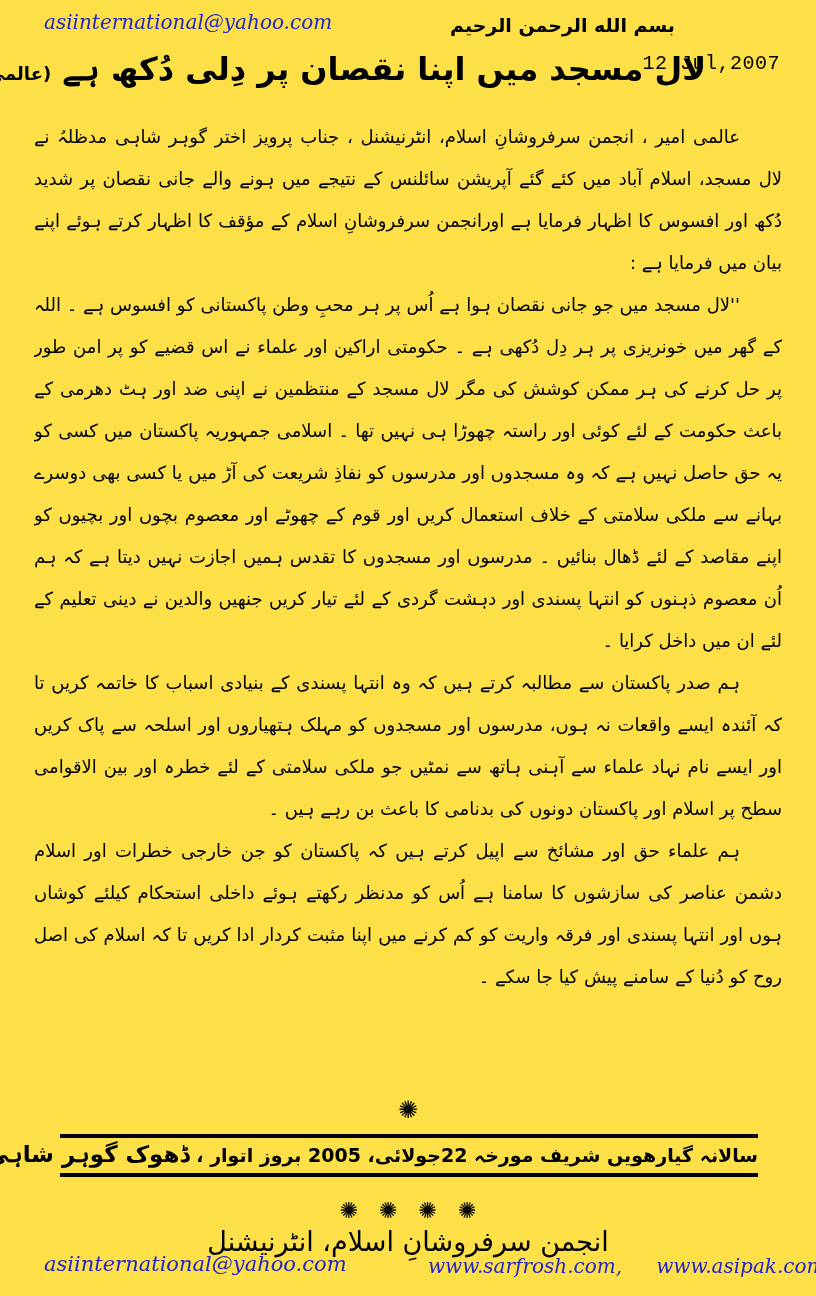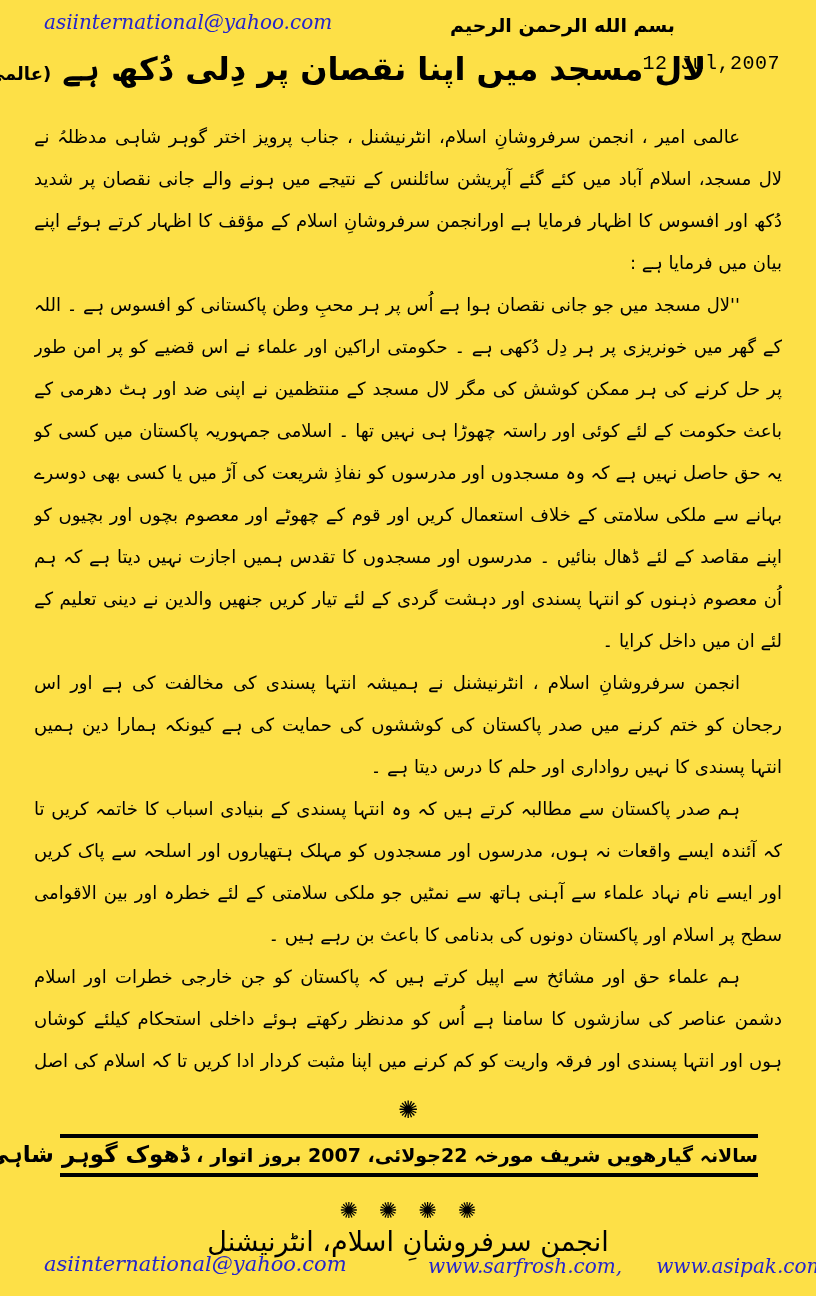--- a/index.html
+++ b/index.html
@@ -112,31 +112,30 @@
 
   <span class="bismillah">بسم الله الرحمن الرحيم</span>
 
   <div class="date">12 Jul,2007</div>
 
   <h1 class="title"><span>لال مسجد میں اپنا نقصان پر دِلی دُکھ ہے</span> <span class="title-suffix">(عالمی امیر)</span></h1>
 
   <div class="body">
     <p>عالمی امیر ، انجمن سرفروشانِ اسلام، انٹرنیشنل ، جناب پرویز اختر گوہر شاہی مدظلہُ نے لال مسجد، اسلام آباد میں کئے گئے آپریشن سائلنس کے نتیجے میں ہونے والے جانی نقصان پر شدید دُکھ اور افسوس کا اظہار فرمایا ہے اورانجمن سرفروشانِ اسلام کے مؤقف کا اظہار کرتے ہوئے اپنے بیان میں فرمایا ہے :</p>
     <p>''لال مسجد میں جو جانی نقصان ہوا ہے اُس پر ہر محبِ وطن پاکستانی کو افسوس ہے ۔ اللہ کے گھر میں خونریزی پر ہر دِل دُکھی ہے ۔ حکومتی اراکین اور علماء نے اس قضیے کو پر امن طور پر حل کرنے کی ہر ممکن کوشش کی مگر لال مسجد کے منتظمین نے اپنی ضد اور ہٹ دھرمی کے باعث حکومت کے لئے کوئی اور راستہ چھوڑا ہی نہیں تھا ۔ اسلامی جمہوریہ پاکستان میں کسی کو یہ حق حاصل نہیں ہے کہ وہ مسجدوں اور مدرسوں کو نفاذِ شریعت کی آڑ میں یا کسی بھی دوسرے بہانے سے ملکی سلامتی کے خلاف استعمال کریں اور قوم کے چھوٹے اور معصوم بچوں اور بچیوں کو اپنے مقاصد کے لئے ڈھال بنائیں ۔ مدرسوں اور مسجدوں کا تقدس ہمیں اجازت نہیں دیتا ہے کہ ہم اُن معصوم ذہنوں کو انتہا پسندی اور دہشت گردی کے لئے تیار کریں جنھیں والدین نے دینی تعلیم کے لئے ان میں داخل کرایا ۔</p>
-    <p>انجمن سرفروشانِ اسلام ، انٹرنیشنل نے ہمیشہ انتہا پسندی کی مخالفت کی ہے اور اس رجحان کو ختم کرنے میں صدر پاکستان کی کوششوں کی حمایت کی ہے کیونکہ ہمارا دین ہمیں انتہا پسندی کا نہیں رواداری اور حلم کا درس دیتا ہے ۔</p>
     <p>ہم صدر پاکستان سے مطالبہ کرتے ہیں کہ وہ انتہا پسندی کے بنیادی اسباب کا خاتمہ کریں تا کہ آئندہ ایسے واقعات نہ ہوں، مدرسوں اور مسجدوں کو مہلک ہتھیاروں اور اسلحہ سے پاک کریں اور ایسے نام نہاد علماء سے آہنی ہاتھ سے نمٹیں جو ملکی سلامتی کے لئے خطرہ اور بین الاقوامی سطح پر اسلام اور پاکستان دونوں کی بدنامی کا باعث بن رہے ہیں ۔</p>
     <p>ہم علماء حق اور مشائخ سے اپیل کرتے ہیں کہ پاکستان کو جن خارجی خطرات اور اسلام دشمن عناصر کی سازشوں کا سامنا ہے اُس کو مدنظر رکھتے ہوئے داخلی استحکام کیلئے کوشاں ہوں اور انتہا پسندی اور فرقہ واریت کو کم کرنے میں اپنا مثبت کردار ادا کریں تا کہ اسلام کی اصل روح کو دُنیا کے سامنے پیش کیا جا سکے ۔</p>
 
   </div>
 
   <div class="ornament-single">
     <span>✺</span>
   </div>
 
-  <div class="annual"><span>سالانہ گیارھویں شریف مورخہ 22جولائی، 2007 بروز اتوار ،</span> <span class="dhok">ڈھوک گوہر شاہی</span> </div>
+  <div class="annual"><span>سالانہ گیارھویں شریف مورخہ 22جولائی، 2005 بروز اتوار ،</span> <span class="dhok">ڈھوک گوہر شاہی</span> </div>
 
   <div class="ornaments-four">
     <span>✺</span>
     <span>✺</span>
     <span>✺</span>
     <span>✺</span>
   </div>
 
   <h2 class="org-name">انجمن سرفروشانِ اسلام، انٹرنیشنل</h2>
 

